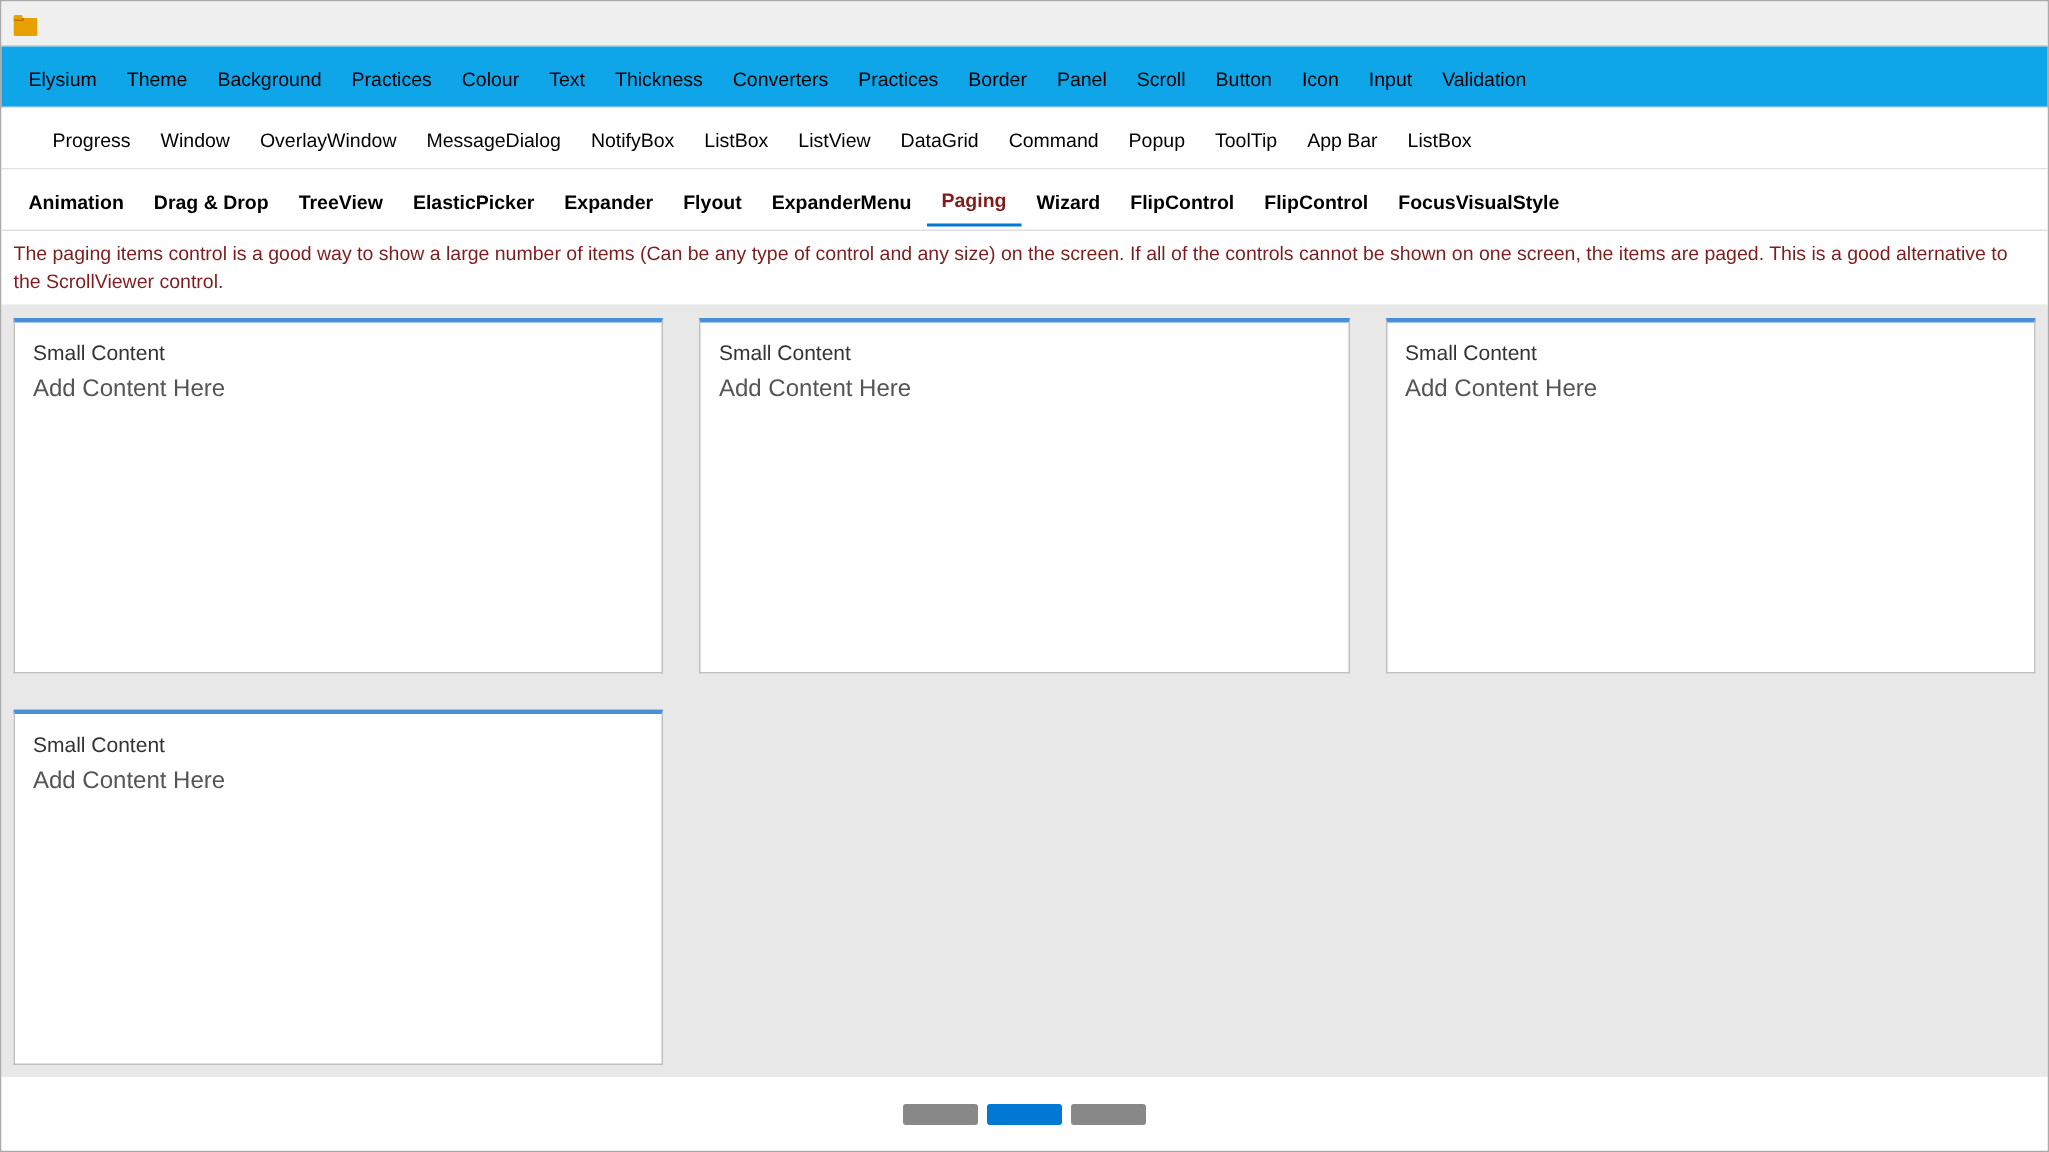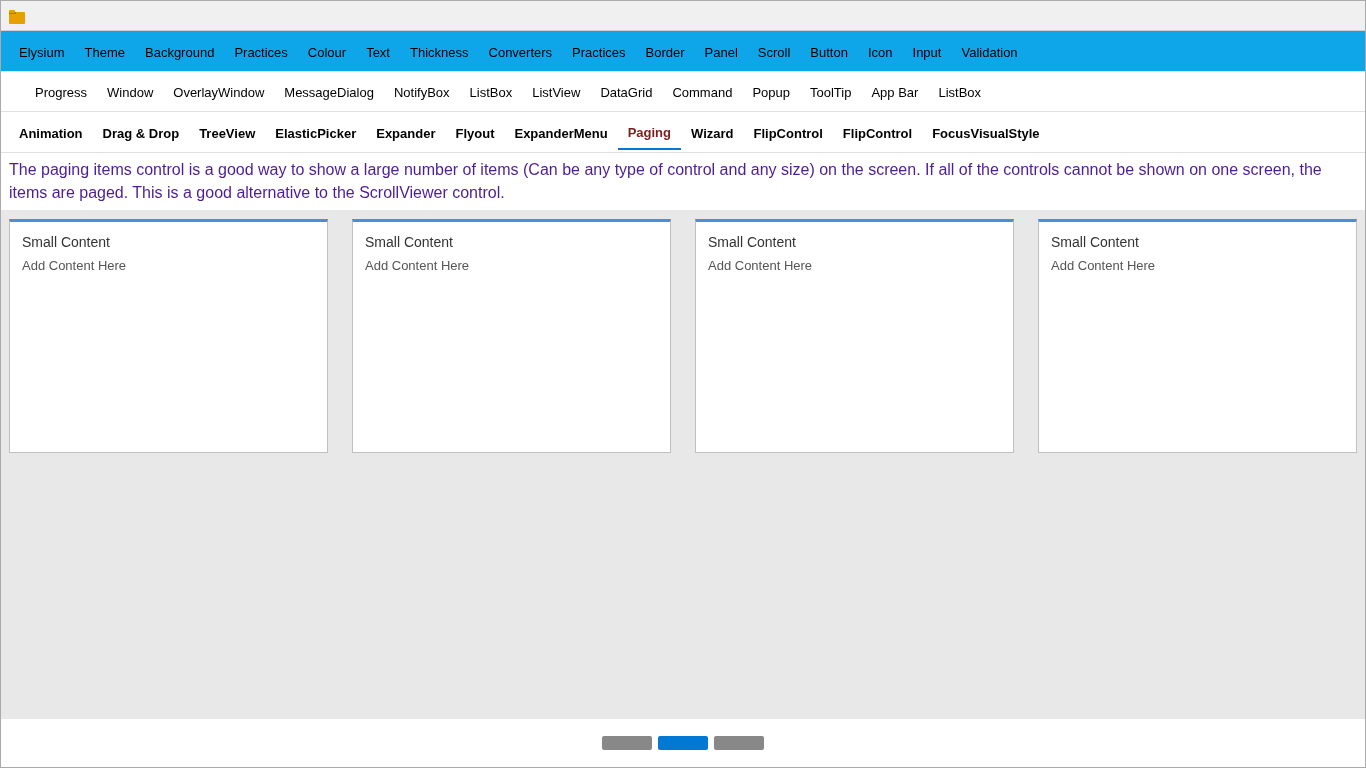--- a/index.html
+++ b/index.html
@@ -104,33 +104,33 @@
       padding: 4px 8px;
       background: #fff;
       border-bottom: 1px solid #e0e0e0;
       height: 42px;
       overflow: hidden;
       font-weight: bold;
     }
 
     .description {
       padding: 6px 8px;
-      font-size: 16px;
-      color: #4c1d95;
+      font-size: 13px;
+      color: #7f1d1d;
       background: #fff;
       border-bottom: 1px solid #e8e8e8;
       line-height: 1.4;
     }
 
     .main-content {
       background: #e8e8e8;
       padding: 8px;
       height: calc(768px - 30px - 42px - 42px - 42px - 34px - 50px);
       display: grid;
-      grid-template-columns: 1fr 1fr 1fr 1fr;
+      grid-template-columns: 1fr 1fr 1fr;
       grid-template-rows: 1fr 1fr;
       gap: 24px;
     }
 
     .content-card {
       background: #fff;
       border: 1px solid #c0c0c0;
       border-top: 3px solid #4a90d9;
       padding: 12px;
       display: flex;
@@ -138,21 +138,21 @@
     }
 
     .card-title {
       font-size: 14px;
       font-weight: 400;
       color: #333;
       margin-bottom: 8px;
     }
 
     .card-body {
-      font-size: 13px;
+      font-size: 16px;
       color: #555;
     }
 
     .paging-controls {
       display: flex;
       align-items: center;
       justify-content: center;
       gap: 6px;
       height: 50px;
       background: #fff;

